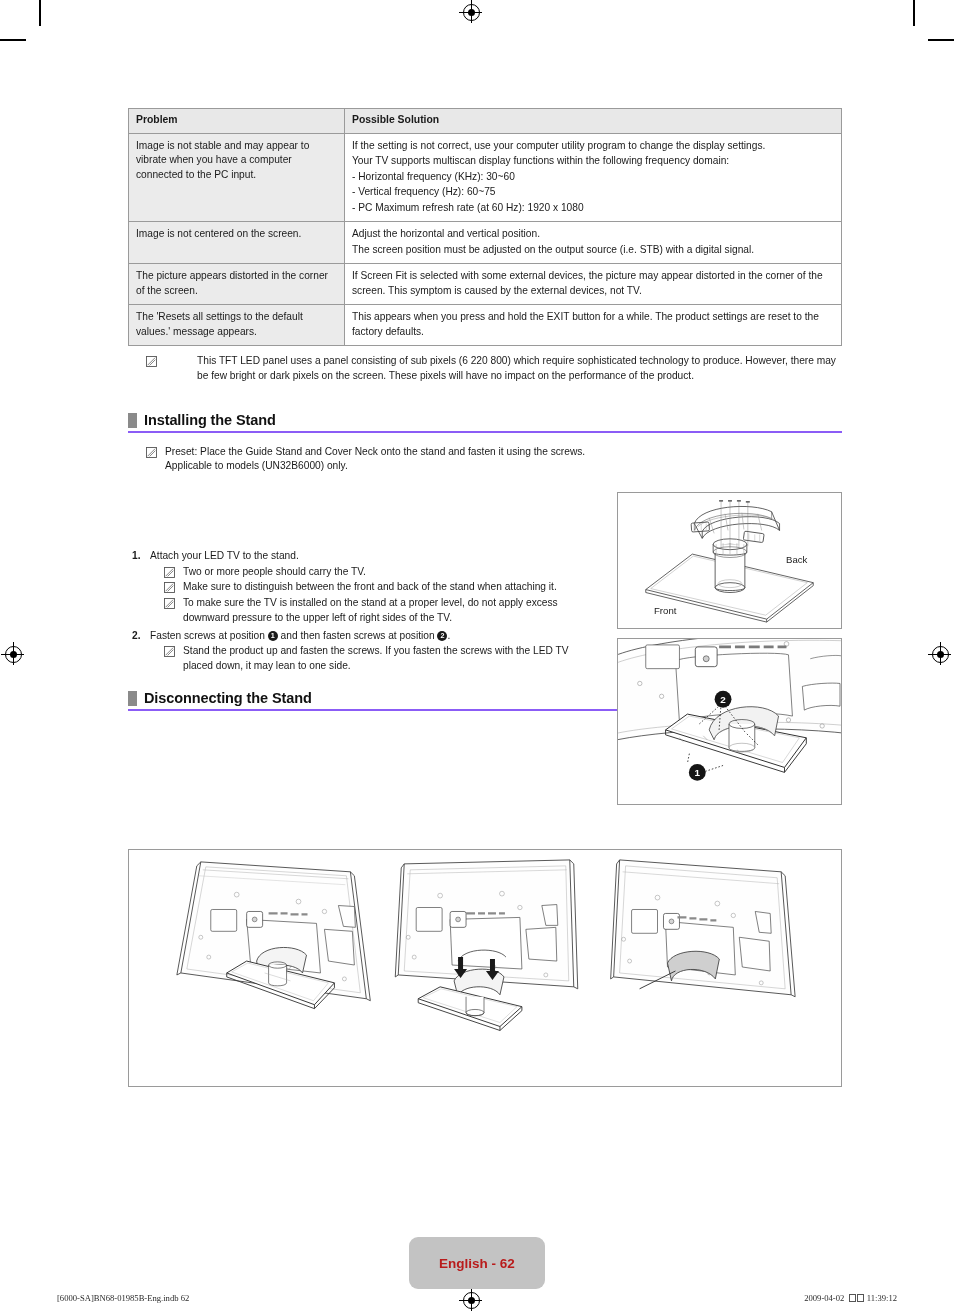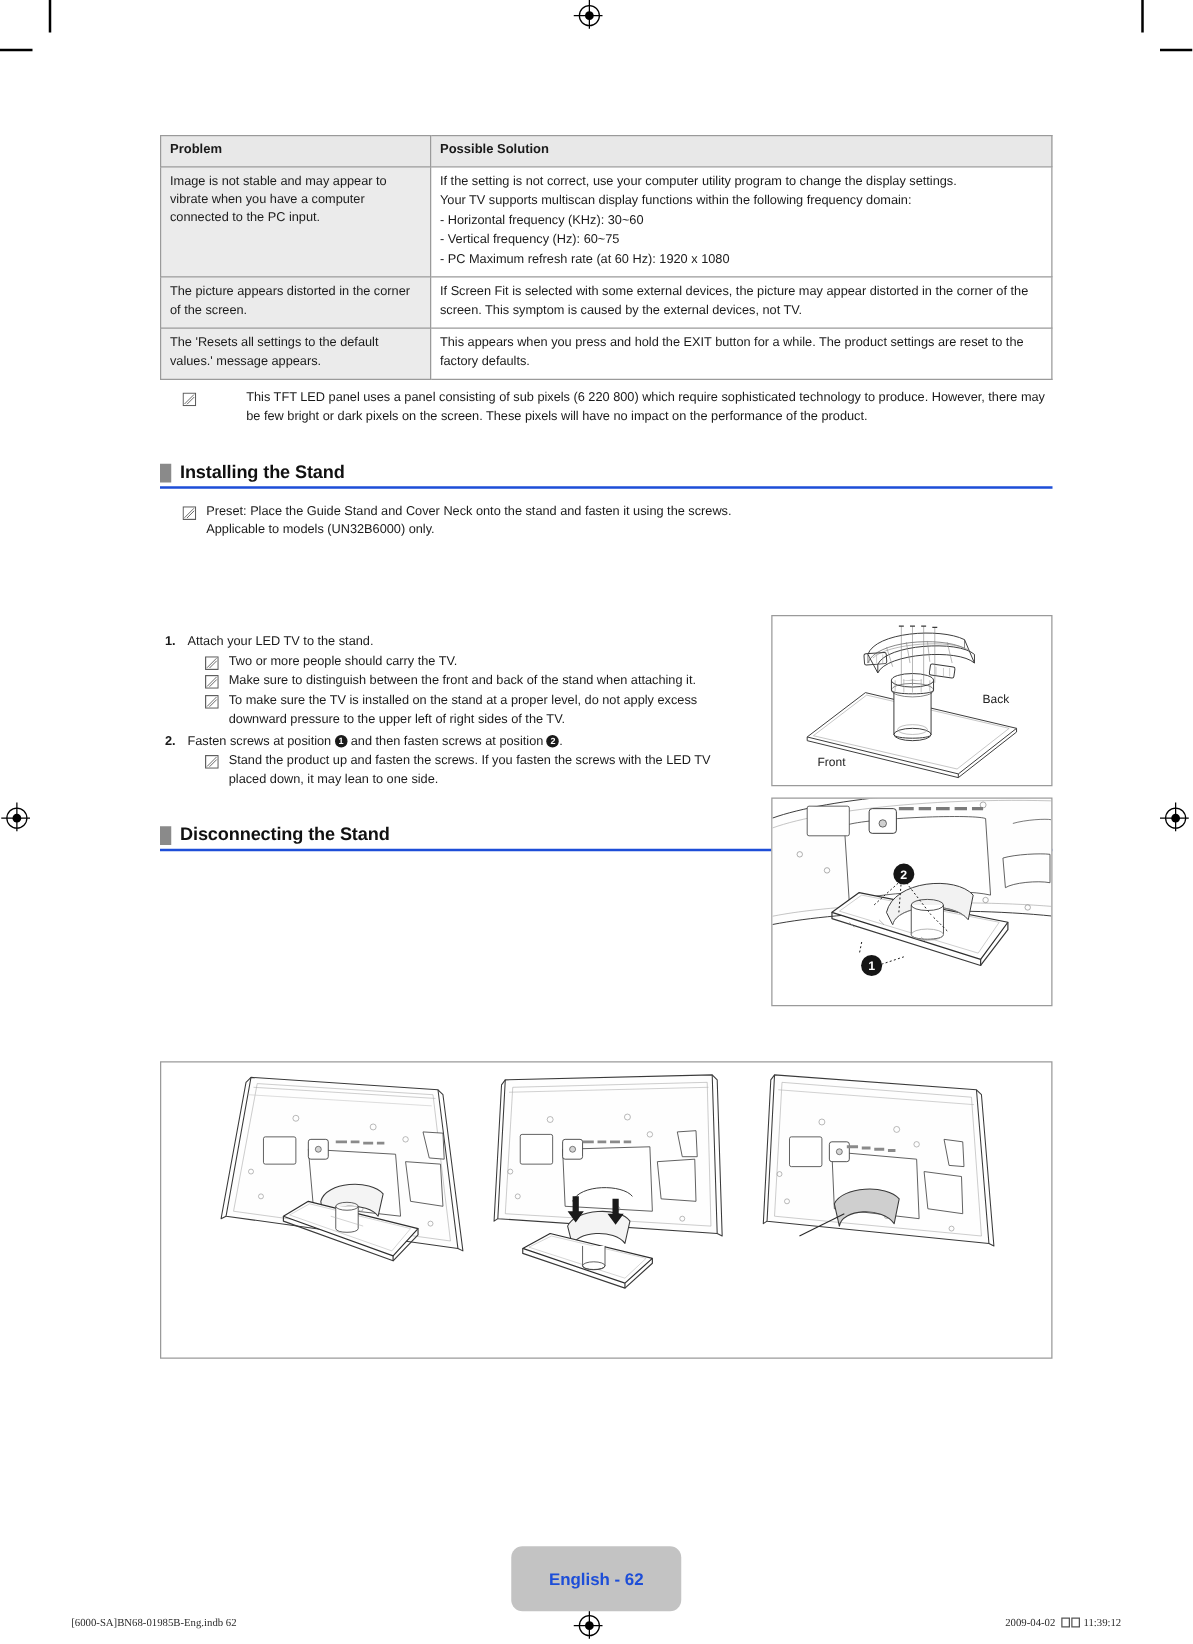--- a/index.html
+++ b/index.html
@@ -86,21 +86,21 @@
   .note-icon svg { display: block; }
   .note-text { flex: 1 1 auto; }
 
   .after-table { margin-top: 8px; padding-left: 18px; gap: 32px; }
 
   
   .section {
     position: relative;
     padding-left: 16px;
     margin-top: 28px;
-    border-bottom: 2px solid #1d4ed8;
+    border-bottom: 2px solid #8b5cf6;
     padding-bottom: 3px;
   }
   .section::before {
     content: "";
     position: absolute;
     left: 0; top: 1px; bottom: 3px;
     width: 9px;
     background: #8a8a8a;
   }
   .section h2 {
@@ -164,21 +164,21 @@
     position: absolute;
     left: 409px; top: 1237px;
     width: 136px; height: 52px;
     background: #c3c3c3;
     border-radius: 9px;
     display: flex;
     align-items: center;
     justify-content: center;
     font-size: 13.5px;
     font-weight: bold;
-    color: #1d4ed8;
+    color: #b91c1c;
   }
 
   .footer-left {
     position: absolute;
     left: 57px; top: 1293px;
     font-size: 8.6px;
     color: #2b2b2b;
     font-family: "Liberation Serif", serif;
   }
   .footer-right {
@@ -230,20 +230,27 @@
       </thead>
       <tbody>
         <tr>
           <td class="prob">Image is not stable and may appear to vibrate when you have a computer connected to the PC input.</td>
           <td class="sol">
             <p>If the setting is not correct, use your computer utility program to change the display settings.</p>
             <p>Your TV supports multiscan display functions within the following frequency domain:</p>
             <p>- Horizontal frequency (KHz): 30~60</p>
             <p>- Vertical frequency (Hz): 60~75</p>
             <p>- PC Maximum refresh rate (at 60 Hz): 1920 x 1080</p>
+          </td>
+        </tr>
+        <tr>
+          <td class="prob">Image is not centered on the screen.</td>
+          <td class="sol">
+            <p>Adjust the horizontal and vertical position.</p>
+            <p>The screen position must be adjusted on the output source (i.e. STB) with a digital signal.</p>
           </td>
         </tr>
         <tr>
           <td class="prob">The picture appears distorted in the corner of the screen.</td>
           <td class="sol">
             <p><span>If </span><span class="b">Screen Fit</span><span> is selected with some external devices, the picture may appear distorted in the corner of the screen. This symptom is caused by the external devices, not TV.</span></p>
           </td>
         </tr>
         <tr>
           <td class="prob">The 'Resets all settings to the default values.' message appears.</td>
@@ -333,21 +340,21 @@
                     <line x1="3.6" y1="9.4" x2="9.4" y2="3.6" stroke="#555" stroke-width="0.7"></line>
                   </svg>
               </span>
               <span class="note-text">Stand the product up and fasten the screws. If you fasten the screws with the LED TV placed down, it may lean to one side.</span>
             </li>
           </ul>
         </span>
       </li>
     </ul>
 
-    <div class="section" style="margin-top:28px;">
+    <div class="section" style="margin-top:16px;">
       <h2>Disconnecting the Stand</h2>
     </div>
 
     <ul class="steps" style="margin-top:258px;">
       <li class="step">
         <span class="step-num">1.</span>
         <span class="step-body">Remove screws from the back of the TV.</span>
       </li>
       <li class="step">
         <span class="step-num">2.</span>

